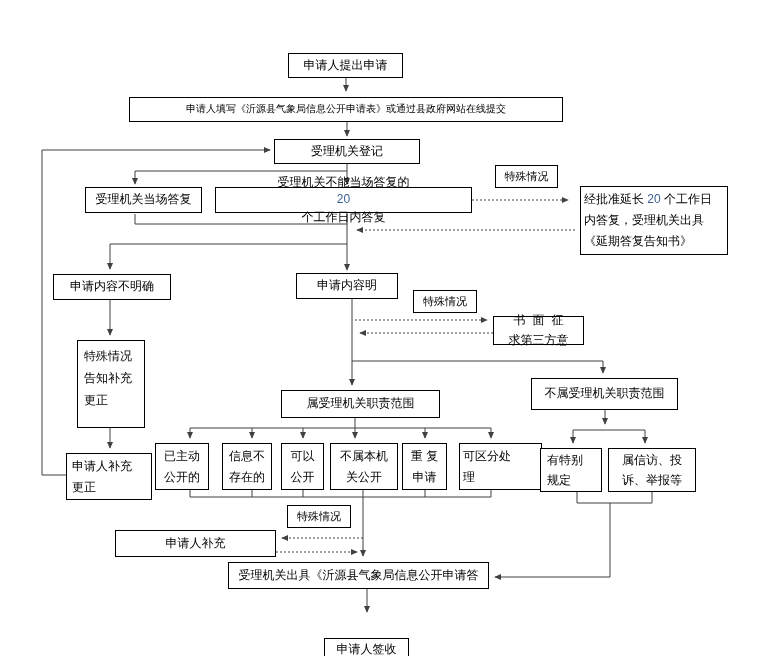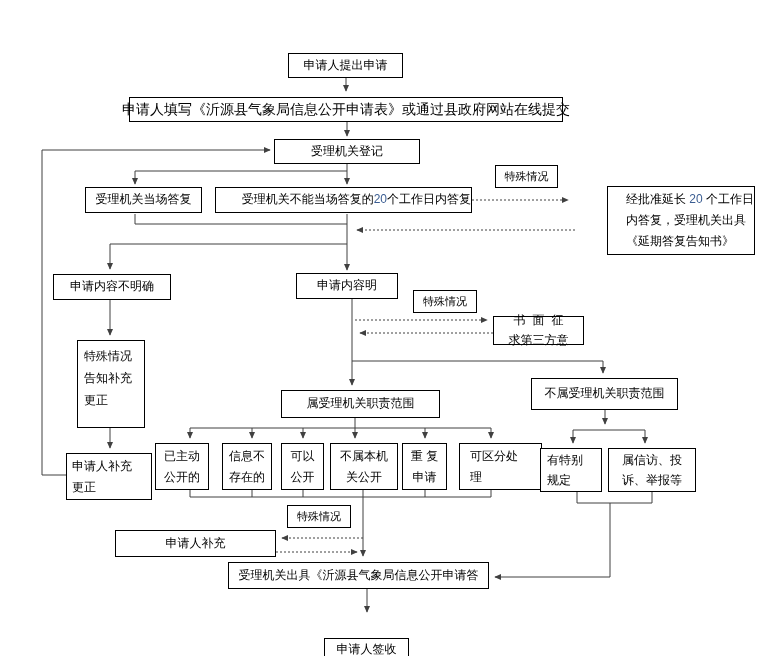--- a/index.html
+++ b/index.html
@@ -11,41 +11,41 @@
     position:absolute;box-sizing:border-box;border:1px solid #000;background:#fff;
     display:flex;flex-direction:column;align-items:center;justify-content:center;
     font-size:12px;line-height:1.45;text-align:center;white-space:nowrap;
   }
   .nb .ln{display:block;}
   .num{color:var(--num-color,#3b5d92);font-family:"Liberation Sans",sans-serif;}
   svg.wires{position:absolute;left:0;top:0;pointer-events:none;}
 
   
   #n-apply     {left:288px;top:53px; width:115px;height:25px;}
-  #n-fill      {left:129px;top:97px; width:434px;height:25px;font-size:14px;}
+  #n-fill      {left:129px;top:97px; width:434px;height:25px;font-size:10px;}
   #n-register  {left:274px;top:139px;width:146px;height:25px;}
   #n-onsite    {left:85px; top:187px;width:117px;height:26px;}
-  #n-notonsite {left:215px;top:187px;width:257px;height:26px;flex-direction:row;justify-content:flex-end;}
+  #n-notonsite {left:215px;top:187px;width:257px;height:26px;flex-direction:column;}
   #n-special1  {left:495px;top:165px;width:63px; height:23px;font-size:11px;}
-  #n-extend    {left:607px;top:186px;width:148px;height:69px;align-items:flex-start;text-align:left;padding:2px 18px;line-height:1.75;}
+  #n-extend    {left:580px;top:186px;width:148px;height:69px;align-items:flex-start;text-align:left;padding:2px 3px;line-height:1.75;}
   #n-unclear   {left:53px; top:274px;width:118px;height:26px;}
   #n-clear     {left:296px;top:273px;width:102px;height:26px;}
   #n-special2  {left:413px;top:290px;width:64px; height:23px;font-size:11px;}
   #n-third     {left:493px;top:316px;width:91px; height:29px;line-height:1.6;}
   #n-third .sp {letter-spacing:7px;text-indent:7px;}
   #n-notify    {left:77px; top:340px;width:68px; height:88px;justify-content:flex-start;align-items:flex-start;text-align:left;padding:4px 6px;line-height:1.85;}
   #n-supp      {left:66px; top:453px;width:86px; height:47px;align-items:flex-start;text-align:left;padding:2px 5px;line-height:1.7;}
   #n-inscope   {left:281px;top:390px;width:159px;height:28px;}
   #n-outscope  {left:531px;top:378px;width:147px;height:32px;}
   #n-b1 {left:155px;top:443px;width:54px;height:47px;line-height:1.7;}
   #n-b2 {left:222px;top:443px;width:50px;height:47px;line-height:1.7;}
   #n-b3 {left:281px;top:443px;width:43px;height:47px;line-height:1.7;}
   #n-b4 {left:330px;top:443px;width:68px;height:47px;line-height:1.7;}
   #n-b5 {left:402px;top:443px;width:45px;height:47px;line-height:1.7;}
-  #n-b6 {left:459px;top:443px;width:83px;height:47px;line-height:1.7;align-items:flex-start;text-align:left;padding-left:10px;}
+  #n-b6 {left:459px;top:443px;width:83px;height:47px;line-height:1.7;align-items:flex-start;text-align:left;padding-left:3px;}
   #n-rule    {left:540px;top:448px;width:62px;height:44px;line-height:1.7;align-items:flex-start;text-align:left;padding-left:6px;}
   #n-petition{left:608px;top:448px;width:88px;height:44px;line-height:1.7;}
   #n-special3{left:287px;top:505px;width:64px;height:23px;font-size:11px;}
   #n-consult {left:115px;top:530px;width:161px;height:27px;}
   #n-issue   {left:228px;top:562px;width:261px;height:27px;}
   #n-sign    {left:324px;top:618px;width:85px;height:24px;margin-top:20px;}
 </style>
 </head>
 <body>
 

